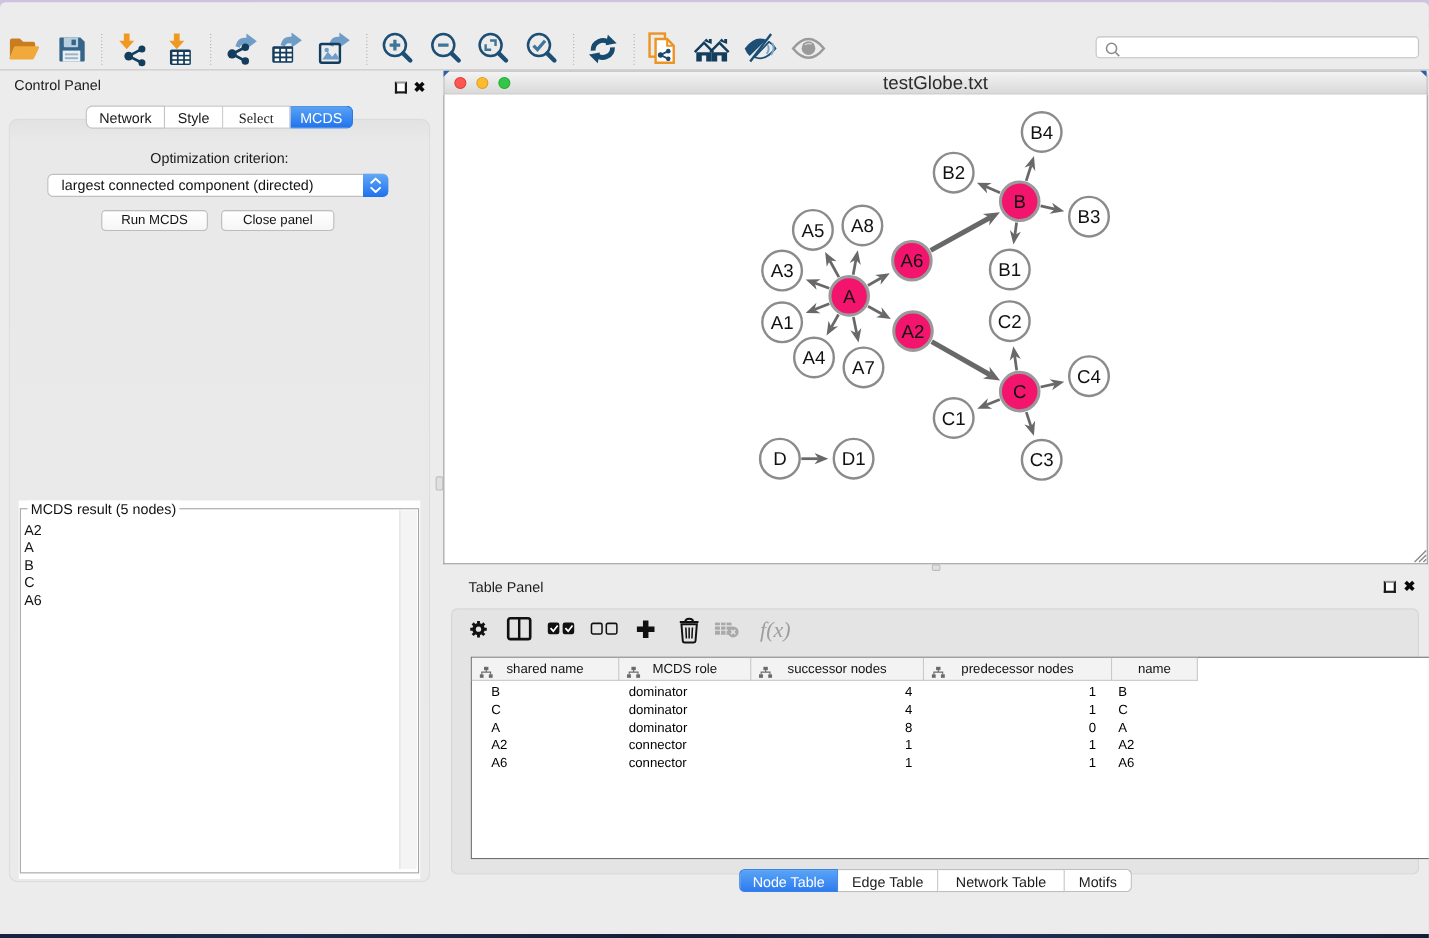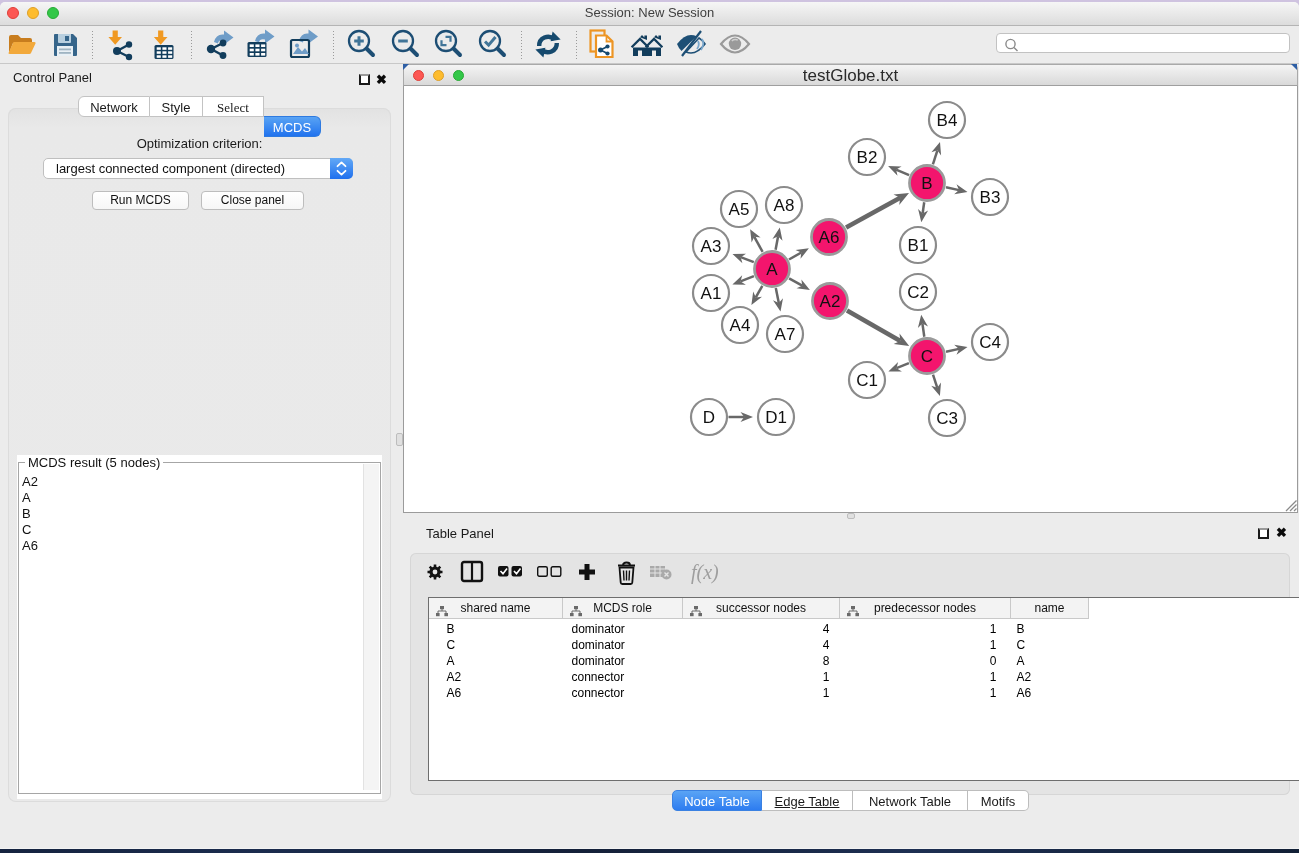--- a/index.html
+++ b/index.html
@@ -25,21 +25,21 @@
 
 #cp-title{position:absolute;left:13px;top:68px;font-size:13px;color:#1a1a1a;}
 .wbtn{position:absolute;font-size:13px;color:#0a0a0a;font-weight:bold;}
 .sqbtn{position:absolute;width:11px;height:11px;background:#fff;border:2px solid #1a1a1a;border-top-color:#9a9a9a;}
 #cp-panel{position:absolute;left:8px;top:106px;width:383px;height:694px;border-radius:8px;
  background:linear-gradient(#e2e2e2,#e9e9e9 20px,#eaeaea);box-shadow:0 0 0 1px #dcdcdc inset;}
 .tabs{position:absolute;display:flex;}
 .tab{height:21px;line-height:21px;text-align:center;font-size:13px;color:#1a1a1a;background:#fff;
  border:1px solid #c3c3c3;border-left:none;}
 .tab.first{border-left:1px solid #c3c3c3;border-radius:6px 0 0 6px;}
-.tab.last{border-radius:0 6px 6px 0;margin-top:20px;}
+.tab.last{border-radius:0 6px 6px 0;}
 .tab.sel{background:linear-gradient(#59a3f4,#2173ee);color:#fff;border-color:#2e7ae0;}
 #cp-tabs{left:78px;top:94px;}
 #opt-label{position:absolute;left:8px;top:134px;width:383px;text-align:center;font-size:13px;color:#1a1a1a;}
 #dropdown{position:absolute;left:43px;top:156px;width:310px;height:21px;background:#fff;
  border:1px solid #bfbfbf;border-radius:5px;font-size:13px;line-height:19px;color:#111;padding-left:12px;}
 #dd-step{position:absolute;right:-1px;top:-1px;width:23px;height:21px;border-radius:0 5px 5px 0;
  background:linear-gradient(#63a9f6,#1f70ee);}
 .btn{position:absolute;height:19px;background:linear-gradient(#ffffff,#f6f6f6);border:1px solid #bdbdbd;
  border-radius:4px;font-size:12px;text-align:center;line-height:17px;color:#111;}
 #fieldwrap{position:absolute;left:17px;top:453px;width:365px;height:344px;background:#fff;padding-left:44px;}
@@ -82,26 +82,20 @@
 #statusbar{position:absolute;left:0;top:813px;width:1299px;height:32.5px;background:#ececec;border-top:1px solid #d2d2d2;}
 #sb-left{position:absolute;left:9px;top:10px;width:28px;height:20px;background:#fbfbfb;border:1px solid #ababab;border-radius:3px;}
 #sb-mem{position:absolute;left:1215px;top:6px;width:68px;height:23px;background:#fbfbfb;border:1px solid #ababab;border-radius:3px;
  font-size:11px;color:#111;}
 #sb-mem .dot{position:absolute;left:7px;top:6px;width:10px;height:10px;border-radius:50%;background:#23a52c;border:0.5px solid #1d8a25;}
 #sb-mem .txt{position:absolute;left:22px;top:5px;}
 .splitgrip{position:absolute;background:#e0e0e0;border:1px solid #bdbdbd;border-radius:2px;}
 </style></head>
 <body>
 <div id="app">
-  <div id="titlebar">
-      <div class="tl r"></div>
-      <div class="tl y"></div>
-      <div class="tl g"></div>
-    <div class="t">Session: New Session</div>
-    </div>
   <div id="toolbar">
     <div class="sep" style="left:92px;"></div>
       <div class="sep" style="left:191px;"></div>
     <div class="sep" style="left:333px;"></div>
       <div class="sep" style="left:521px;"></div>
     <div class="sep" style="left:576px;"></div>
     <div class="tbi" style="left:4px;"><svg width="34" height="34" viewBox="0 0 34 34">
       <path d="M5 26 V10 q0-2 2-2 h7 l3 3 h9 q2 0 2 2 v3 H9 Z" fill="#c87d1e"></path>
       <path d="M4.5 26 L9.5 15 h21 q1.5 0 1 1.5 L27 26 q-0.4 1-1.6 1 H6 q-1.8 0-1.5-1 Z" fill="#f2a93c"></path>
     </svg></div>
@@ -501,18 +495,18 @@
     <div class="trow" style="left:0;top:86.5px;">
         <span style="left:17.5px;">A6</span>
         <span style="left:142.5px;">connector</span>
         <span style="left:330.5px;width:70px;text-align:right;">1</span>
         <span style="left:497.5px;width:70px;text-align:right;">1</span>
         <span style="left:587.5px;">A6</span>
       </div>
   </div>
   <div class="tabs" id="btabs">
     <div class="btab first sel" style="width:90px;">Node Table</div>
-    <div class="btab" style="width:91px;text-decoration:underline;">Edge Table</div>
+    <div class="btab" style="width:91px;">Edge Table</div>
     <div class="btab" style="width:115px;">Network Table</div>
     <div class="btab last" style="width:61px;">Motifs</div>
   </div>
 </div>
 <div id="desktop-bottom"></div>
 
 </body></html>

